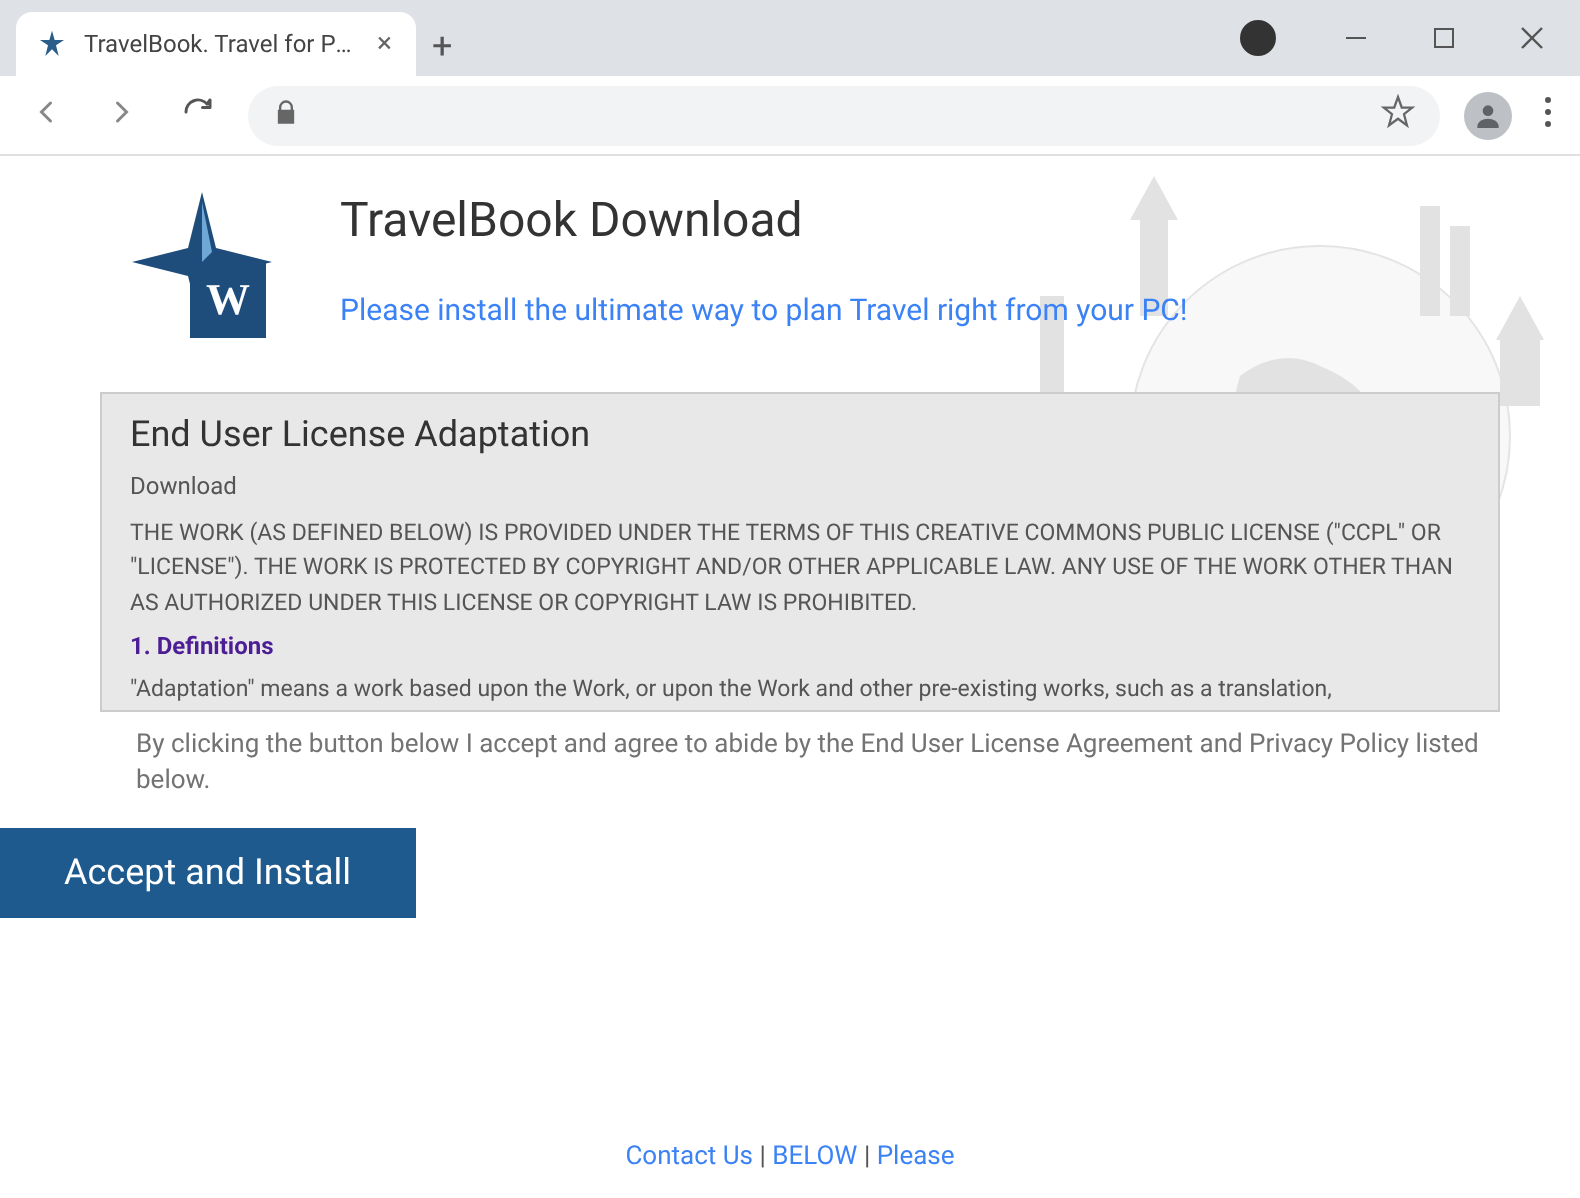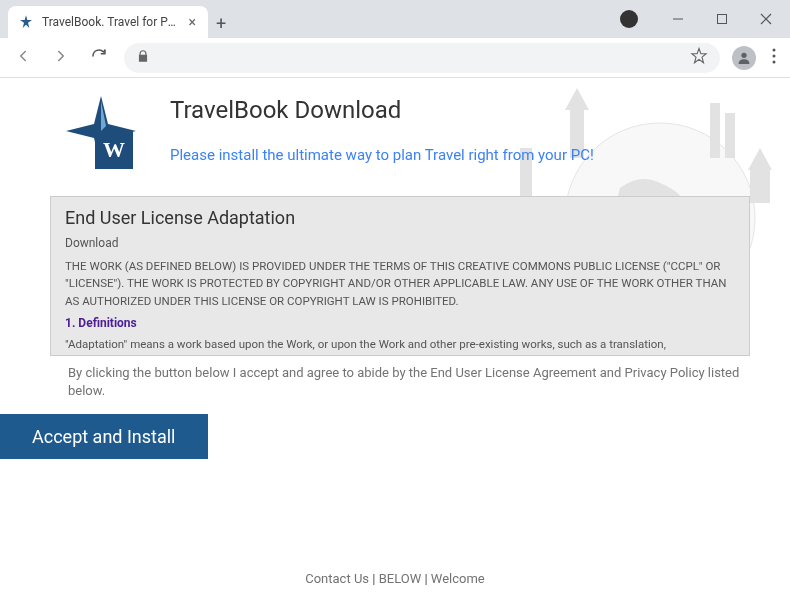--- a/index.html
+++ b/index.html
@@ -47,21 +47,21 @@
 .eula-welcome { font-size: 12px; color: #555; margin-bottom: 8px; }
 .eula-para { font-size: 11.5px; color: #555; line-height: 1.5; margin-bottom: 6px; }
 .eula-heading { font-size: 12px; color: #4c1d95; font-weight: bold; margin: 6px 0; }
 
 .consent-text { margin: 8px 40px 0 68px; font-size: 13px; color: #737373; line-height: 1.4; position: relative; z-index: 2; }
 
 .install-btn-row { display: flex; margin: 14px 50px 0 0; position: relative; z-index: 2; }
 .install-btn { background: #1e5a8e; color: #fff; border: none; padding: 12px 32px; font-size: 18px; cursor: pointer; }
 
 .footer { position: absolute; bottom: 12px; left: 0; right: 0; text-align: center; font-size: 13px; color: #555; z-index: 2; }
-.footer a { color: #737373; text-decoration: none; text-align: right; }
+.footer a { color: #3b82f6; text-decoration: none; text-align: right; }
 
 .bg-deco { position: absolute; right: -10px; top: -30px; width: 340px; height: 300px; opacity: 0.28; z-index: 1; pointer-events: none; }
 </style>
 </head>
 <body>
 
 <div class="titlebar">
   <div class="tabs">
     <div class="tab">
       <span class="tab-icon">
@@ -164,15 +164,15 @@
     <div class="eula-para">"Adaptation" means a work based upon the Work, or upon the Work and other pre-existing works, such as a translation,</div>
   </div>
 
   <div class="consent-text">By clicking the button below I accept and agree to abide by the End User License Agreement and Privacy Policy listed below.</div>
 
   <div class="install-btn-row">
     <button class="install-btn">Accept and Install</button>
   </div>
 
   <div class="footer">
-    <a>Contact Us</a><span> | </span><a>BELOW</a><span> | </span><a>Welcome</a>
+    <a>Contact Us</a><span> | </span><a>BELOW</a><span> | </span><a>Please</a>
   </div>
 </div>
 
 </body></html>

